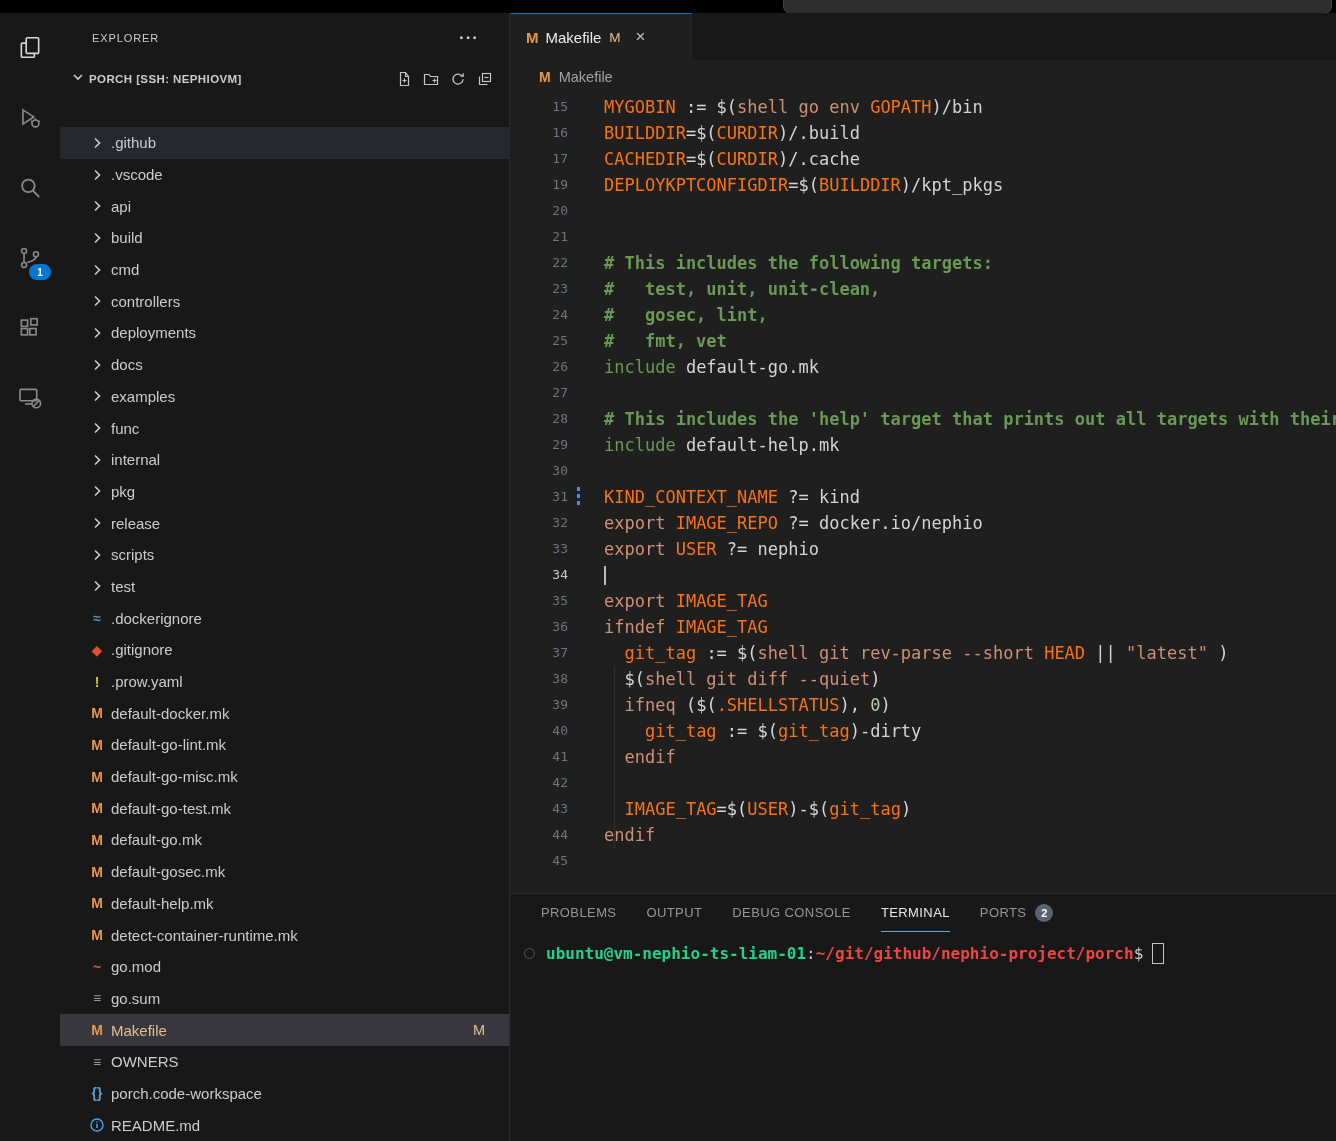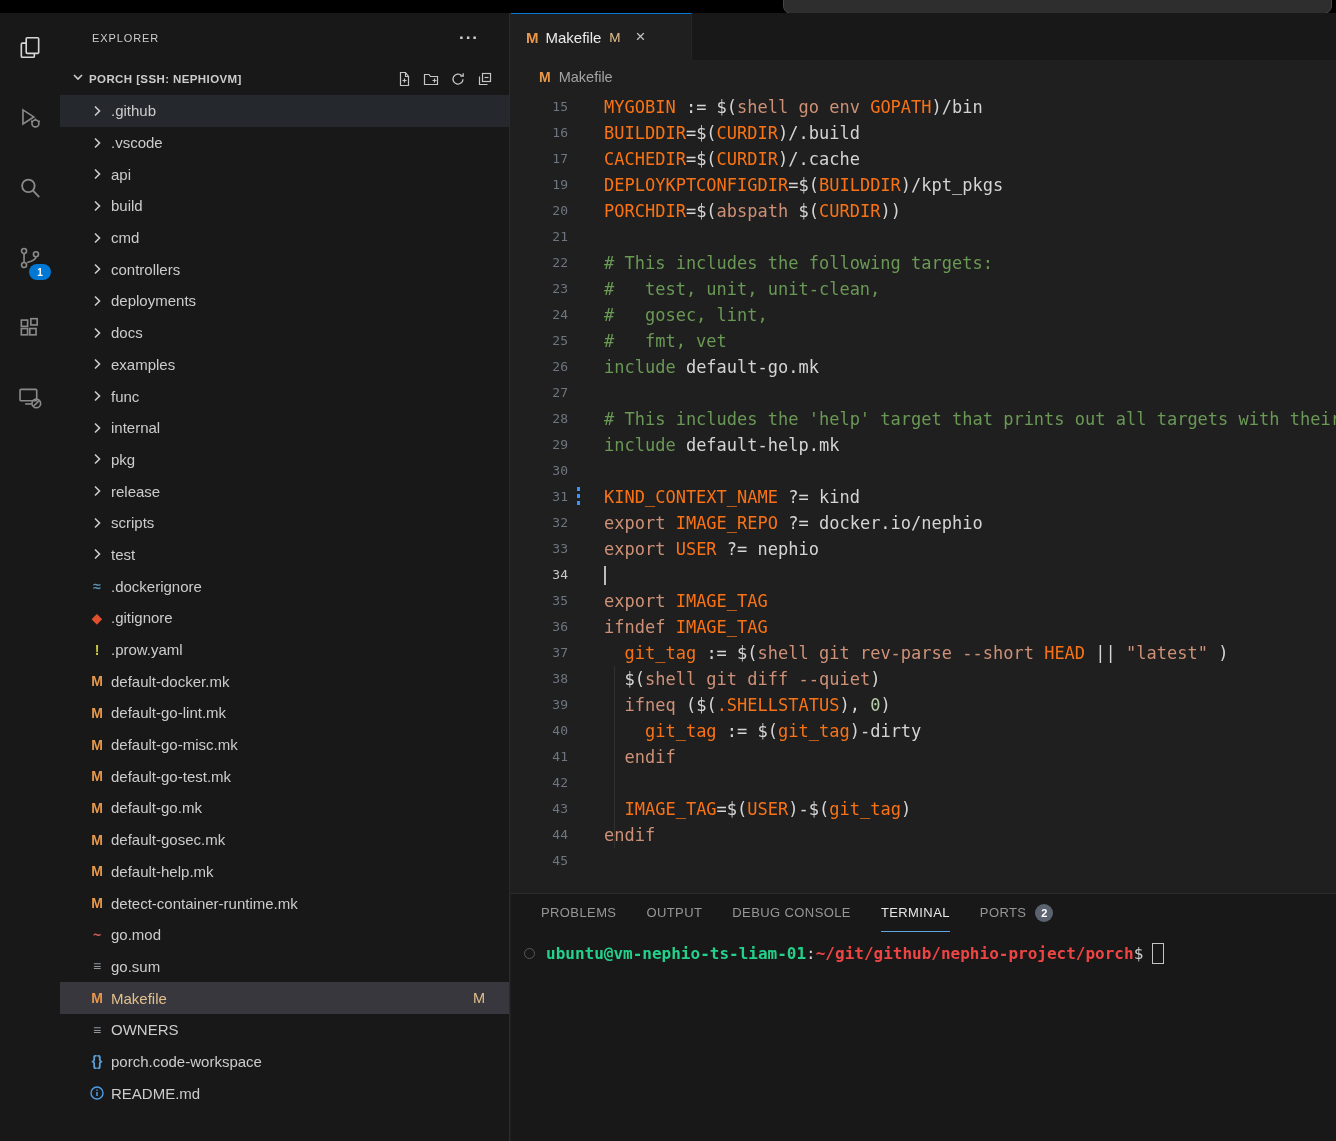--- a/index.html
+++ b/index.html
@@ -18,21 +18,21 @@
   
   .sidebar{position:absolute;left:60px;top:0;width:450px;height:100%;background:#181818;
            border-right:1px solid #2b2b2b;overflow:hidden;box-sizing:border-box;}
   .sb-header{height:50px;display:flex;align-items:center;padding:0 30px 0 32px;}
   .sb-title{font-size:11px;letter-spacing:.9px;color:#cccccc;}
   .sb-more{margin-left:auto;color:#d0d0d0;font-size:17px;font-weight:700;letter-spacing:1px;cursor:pointer;}
   .section{height:32px;display:flex;align-items:center;padding:0 16px 0 10px;gap:3px;}
   .section-label{font-size:11.5px;font-weight:700;letter-spacing:.4px;color:#cccccc;white-space:nowrap;}
   .section-actions{margin-left:auto;display:flex;gap:11px;align-items:center;}
   .section-actions span{display:flex;cursor:pointer;}
-  .tree{position:relative;}
+  .tree{position:relative;margin-top:32px;}
   .row{height:31.7px;display:flex;align-items:center;padding-left:26px;position:relative;cursor:pointer;}
   .row.hl{background:#25282d;}
   .row.sel{background:#37373d;}
   .ticon{width:22px;flex:none;display:flex;justify-content:center;align-items:center;font-size:14px;}
   .tlabel{font-size:15px;color:#cccccc;margin-left:3px;white-space:nowrap;}
   .row.sel .tlabel{color:#e2c08d;}
   .tbadge{position:absolute;right:24px;color:#e2c08d;font-size:14.5px;}
   
   .editor{position:absolute;left:511px;top:0;right:0;bottom:0;background:#1f1f1f;}
   .tabbar{height:47px;background:#181818;display:flex;}
@@ -46,21 +46,21 @@
   .bc-icon{color:#e8984a;font-weight:700;font-size:14px;}
   
   .code{position:absolute;top:81px;left:0;right:0;height:799px;overflow:hidden;
         font-family:"DejaVu Sans Mono",monospace;font-size:17px;line-height:26px;}
   .cline{height:26px;display:flex;position:relative;}
   .gut{width:93px;flex:none;text-align:right;padding-right:36px;box-sizing:border-box;color:#6e7681;font-size:13px;}
   .gut.cur{color:#c8c8c8;}
   .ctext{white-space:pre;}
   .tk-v{color:#f97316;}
   .tk-k{color:#ce9178;}
-  .tk-c{color:#6a9955;}
+  .tk-c{color:#6a9955;font-weight:bold;}
   .tk-i{color:#6a9955;}
   .tk-n{color:#b5cea8;}
   .tk-t{color:#d4d4d4;}
   .mod-mark{position:absolute;left:66px;top:3px;width:3px;height:20px;
             background:repeating-linear-gradient(180deg,#3794ff 0 4px,transparent 4px 7px);}
   .cursor-bar{display:inline-block;width:2px;height:19px;background:#bbbbbb;vertical-align:-4px;}
   .guide{position:absolute;left:103px;width:1px;background:#2f2f2f;}
   
   .panel{position:absolute;left:0;right:0;top:880px;bottom:0;background:#181818;border-top:1px solid #2b2b2b;}
   .ptabs{height:38px;display:flex;align-items:stretch;padding-left:30px;gap:30px;text-align:right;}
@@ -397,21 +397,20 @@
           <div class="cline">
             <span class="gut">17</span>
             <span class="ctext"><span class="tk-v">CACHEDIR</span><span class="tk-t">=$(</span><span class="tk-v">CURDIR</span><span class="tk-t">)/.cache</span></span>
           </div>
           <div class="cline">
             <span class="gut">19</span>
             <span class="ctext"><span class="tk-v">DEPLOYKPTCONFIGDIR</span><span class="tk-t">=$(</span><span class="tk-v">BUILDDIR</span><span class="tk-t">)/kpt_pkgs</span></span>
           </div>
           <div class="cline">
             <span class="gut">20</span>
-            <span class="ctext"><span class="tk-v">PORCHDIR</span><span class="tk-t">=$(</span><span class="tk-k">abspath</span><span class="tk-t"> $(</span><span class="tk-v">CURDIR</span><span class="tk-t">))</span></span>
           </div>
           <div class="cline">
             <span class="gut">21</span>
             <span class="ctext"></span>
           </div>
           <div class="cline">
             <span class="gut">22</span>
             <span class="ctext"><span class="tk-c"># This includes the following targets:</span></span>
           </div>
           <div class="cline">

